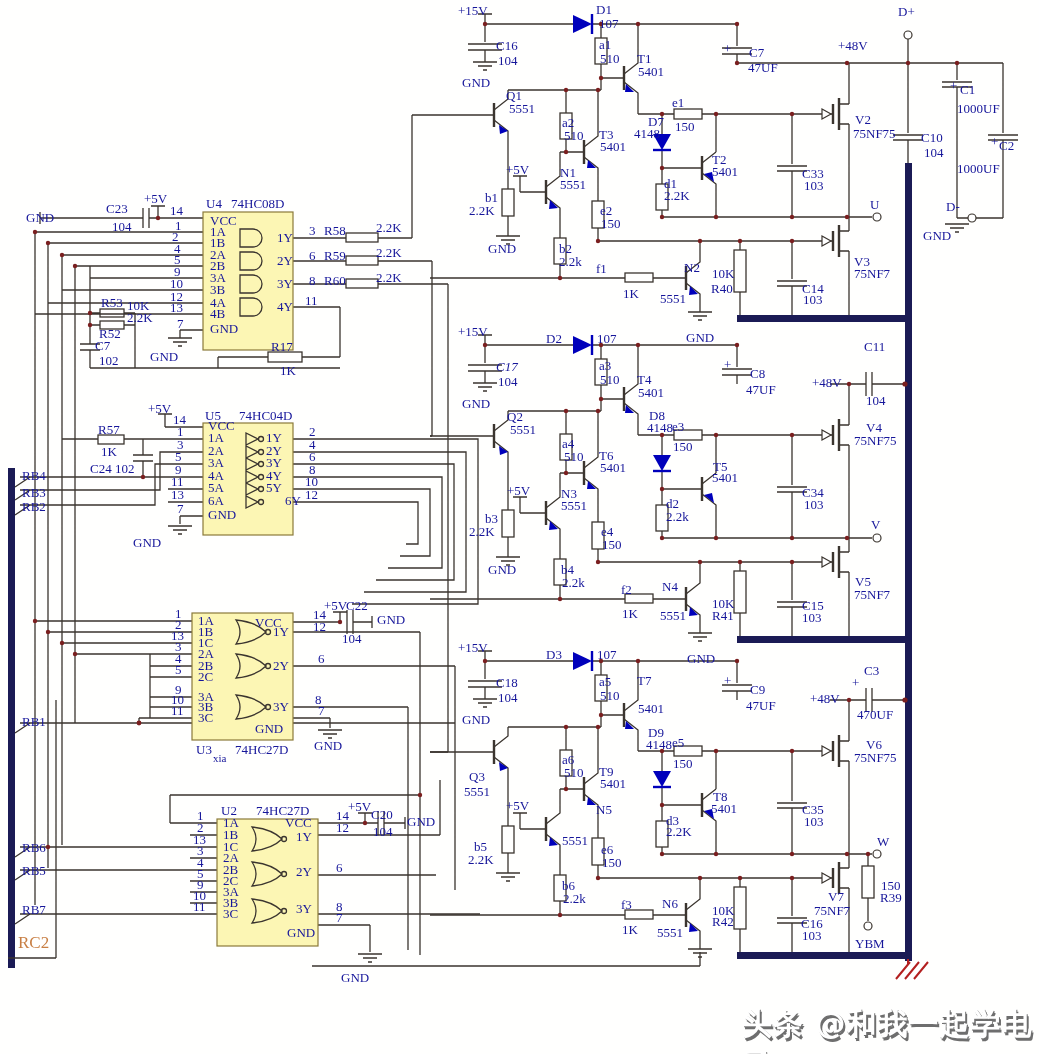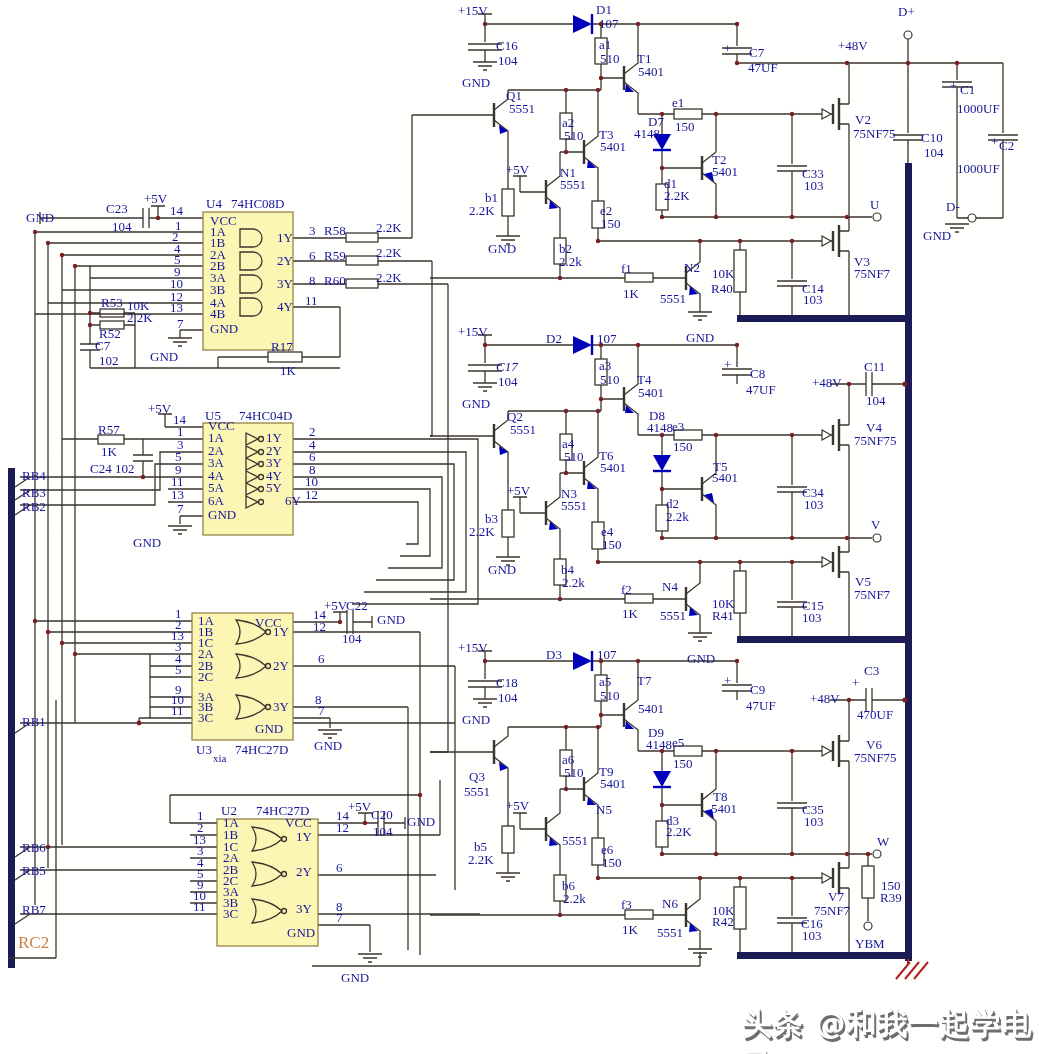--- a/index.html
+++ b/index.html
@@ -446,21 +446,21 @@
       <span class="lbl" style="left: 560px; top: 166px;">N1</span>
       <span class="lbl" style="left: 560px; top: 178px;">5551</span>
       <span class="lbl" style="left: 506px; top: 163px;">+5V</span>
       <span class="lbl" style="left: 485px; top: 191px;">b1</span>
       <span class="lbl" style="left: 469px; top: 204px;">2.2K</span>
       <span class="lbl" style="left: 600px; top: 204px;">e2</span>
       <span class="lbl" style="left: 601px; top: 217px;">150</span>
       <span class="lbl" style="left: 488px; top: 242px;">GND</span>
       <span class="lbl" style="left: 559px; top: 242px;">b2</span>
       <span class="lbl" style="left: 559px; top: 255px;">2.2k</span>
-      <span class="lbl" style="left: 621px; top: 262px;">f1</span>
+      <span class="lbl" style="left: 596px; top: 262px;">f1</span>
       <span class="lbl" style="left: 623px; top: 287px;">1K</span>
       <span class="lbl" style="left: 684px; top: 261px;">N2</span>
       <span class="lbl" style="left: 660px; top: 292px;">5551</span>
       <span class="lbl" style="left: 686px; top: 331px;">GND</span>
       <span class="lbl" style="left: 712px; top: 267px;">10K</span>
       <span class="lbl" style="left: 711px; top: 282px;">R40</span>
       <span class="lbl" style="left: 648px; top: 115px;">D7</span>
       <span class="lbl" style="left: 634px; top: 127px;">4148</span>
       <span class="lbl" style="left: 672px; top: 96px;">e1</span>
       <span class="lbl" style="left: 675px; top: 120px;">150</span>
@@ -539,21 +539,21 @@
       <span class="lbl" style="left: 802px; top: 486px;">C34</span>
       <span class="lbl" style="left: 804px; top: 498px;">103</span>
       <span class="lbl" style="left: 802px; top: 599px;">C15</span>
       <span class="lbl" style="left: 802px; top: 611px;">103</span>
       <span class="lbl" style="left: 866px; top: 421px;">V4</span>
       <span class="lbl" style="left: 854px; top: 434px;">75NF75</span>
       <span class="lbl" style="left: 855px; top: 575px;">V5</span>
       <span class="lbl" style="left: 854px; top: 588px;">75NF7</span>
       <span class="lbl" style="left: 871px; top: 518px;">V</span>
       <span class="lbl" style="left: 812px; top: 376px;">+48V</span>
-      <span class="lbl" style="left: 864px; top: 360px;">C11</span>
+      <span class="lbl" style="left: 864px; top: 340px;">C11</span>
       <span class="lbl" style="left: 866px; top: 394px;">104</span>
       <span class="lbl" style="left: 458px; top: 641px;">+15V</span>
       <span class="lbl" style="left: 496px; top: 676px;">C18</span>
       <span class="lbl" style="left: 498px; top: 691px;">104</span>
       <span class="lbl" style="left: 462px; top: 713px;">GND</span>
       <span class="lbl" style="left: 546px; top: 648px;">D3</span>
       <span class="lbl" style="left: 597px; top: 648px;">107</span>
       <span class="lbl" style="left: 599px; top: 675px;">a5</span>
       <span class="lbl" style="left: 600px; top: 689px;">510</span>
       <span class="lbl" style="left: 637px; top: 674px;">T7</span>

